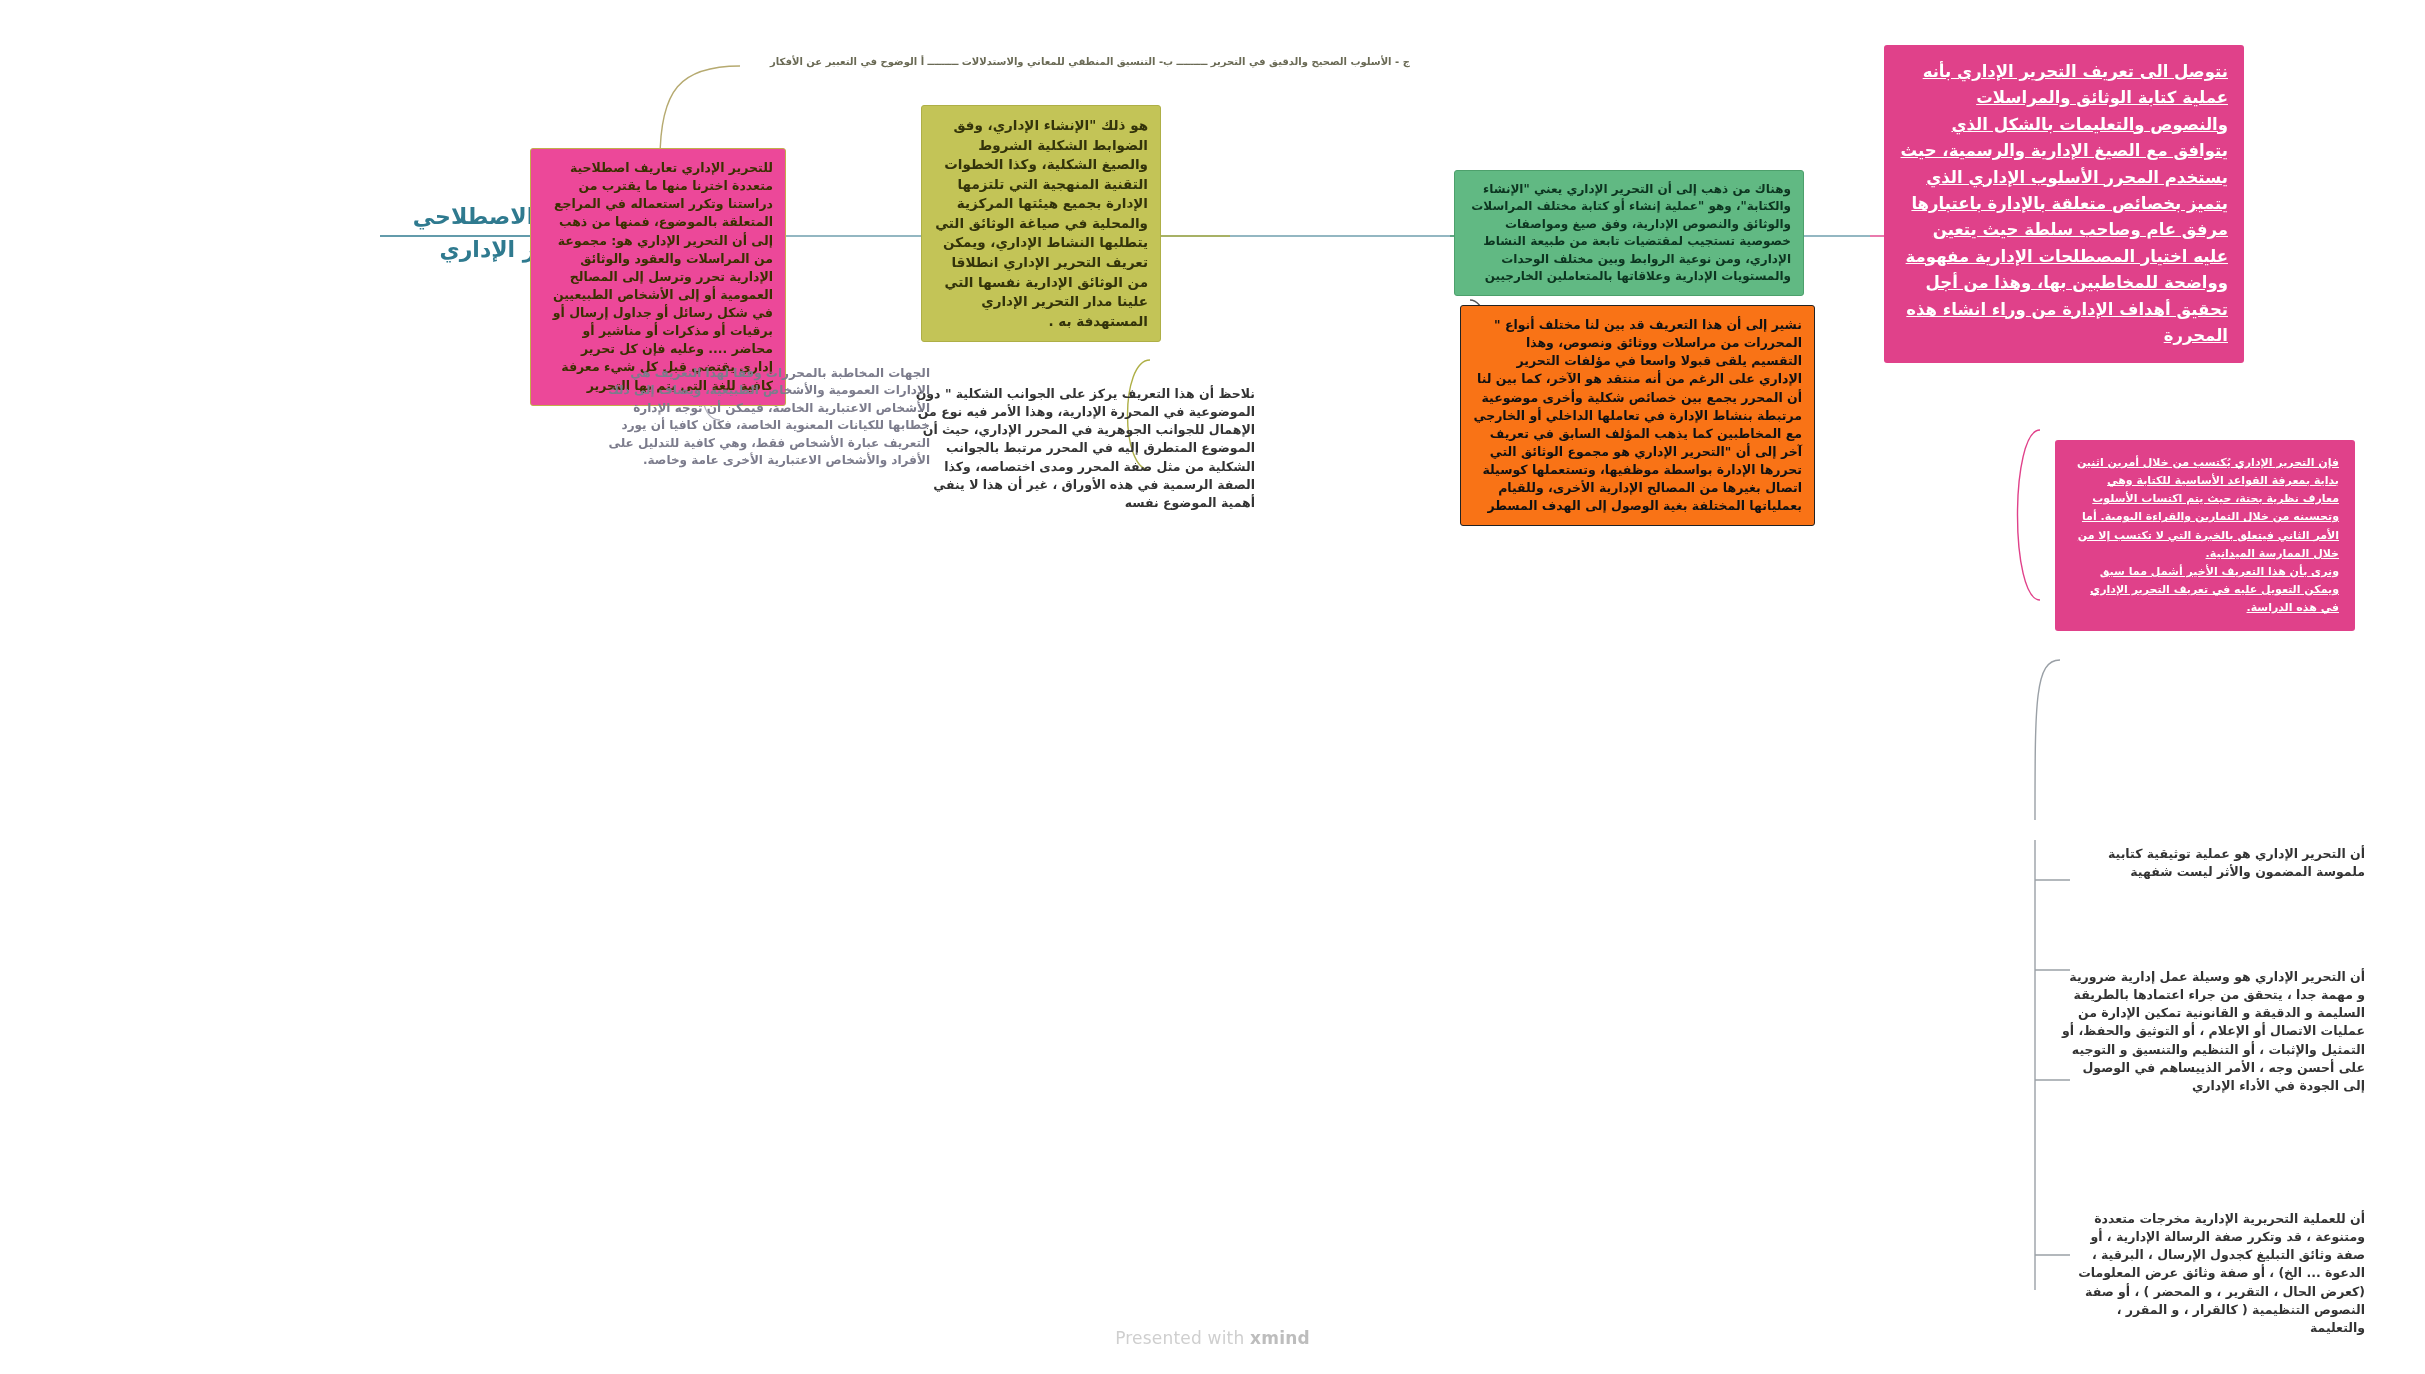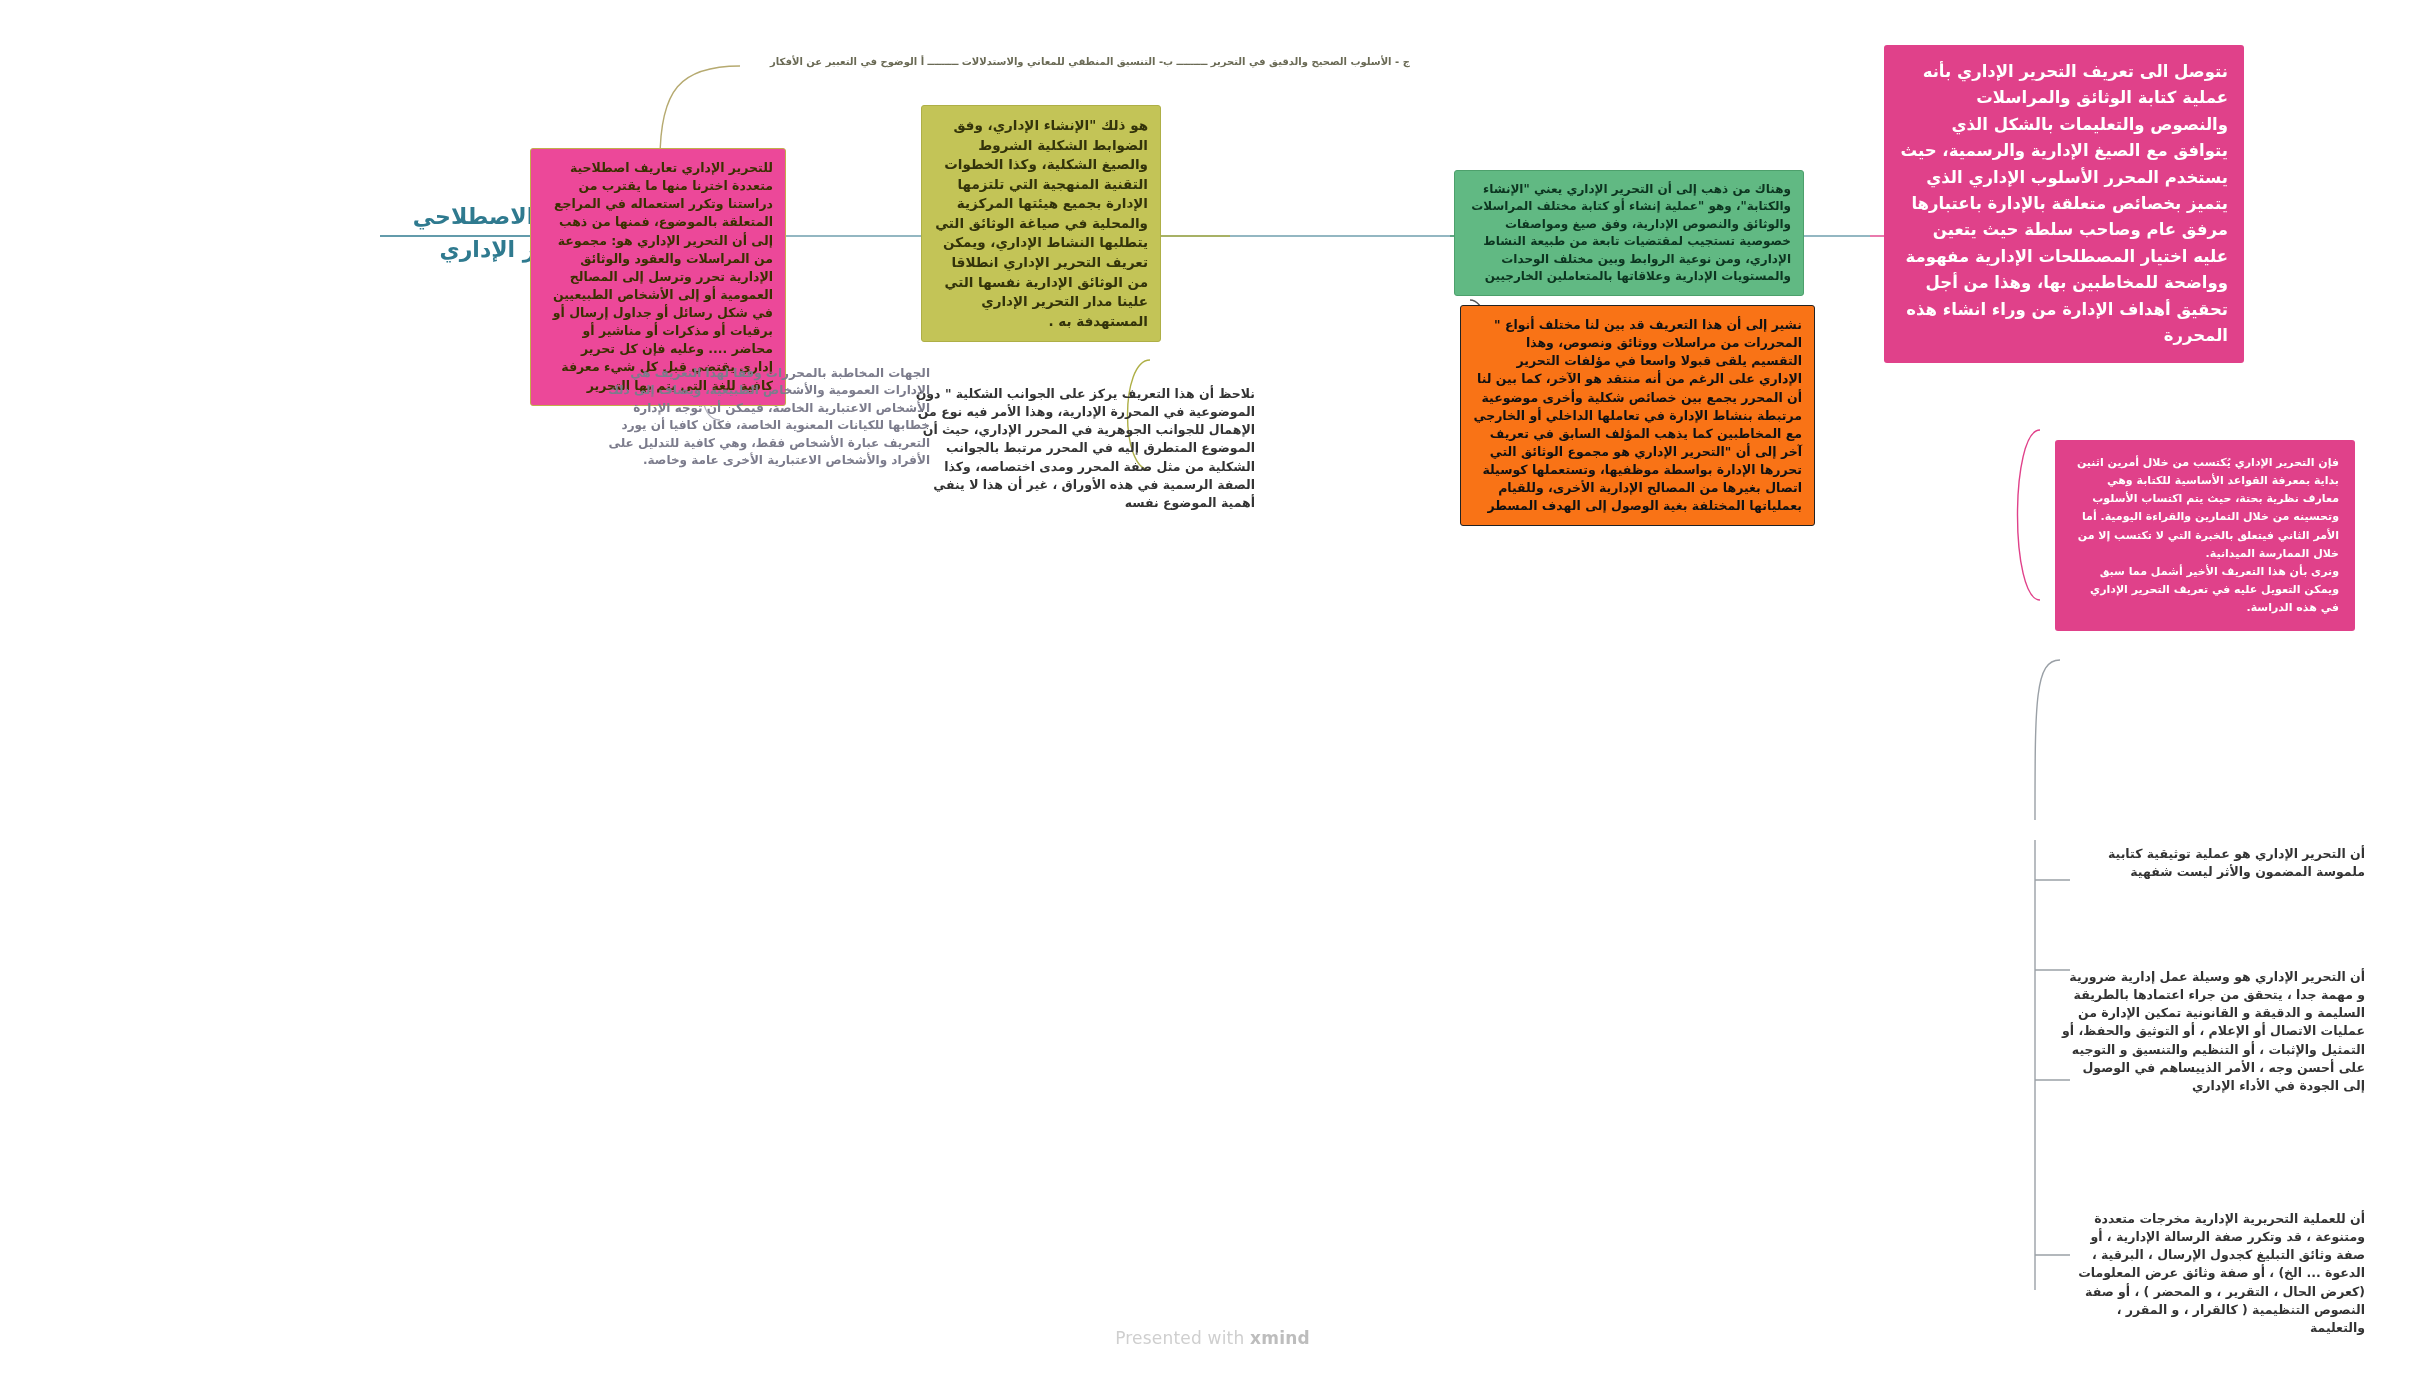--- a/index.html
+++ b/index.html
@@ -70,20 +70,21 @@
     font-size: 12px;
     font-weight: bold;
   }
   .box-pink {
     background: #e0418a;
     color: #ffffff;
     font-size: 16.5px;
     font-weight: bold;
     line-height: 1.6;
     padding: 14px 16px;
+    text-decoration: underline;
   }
   .box-pink.small {
     font-size: 11px;
     line-height: 1.65;
   }
   .box-outline {
     border: 1px solid #222;
     background: #f97316;
     font-size: 12.5px;
     font-weight: bold;

